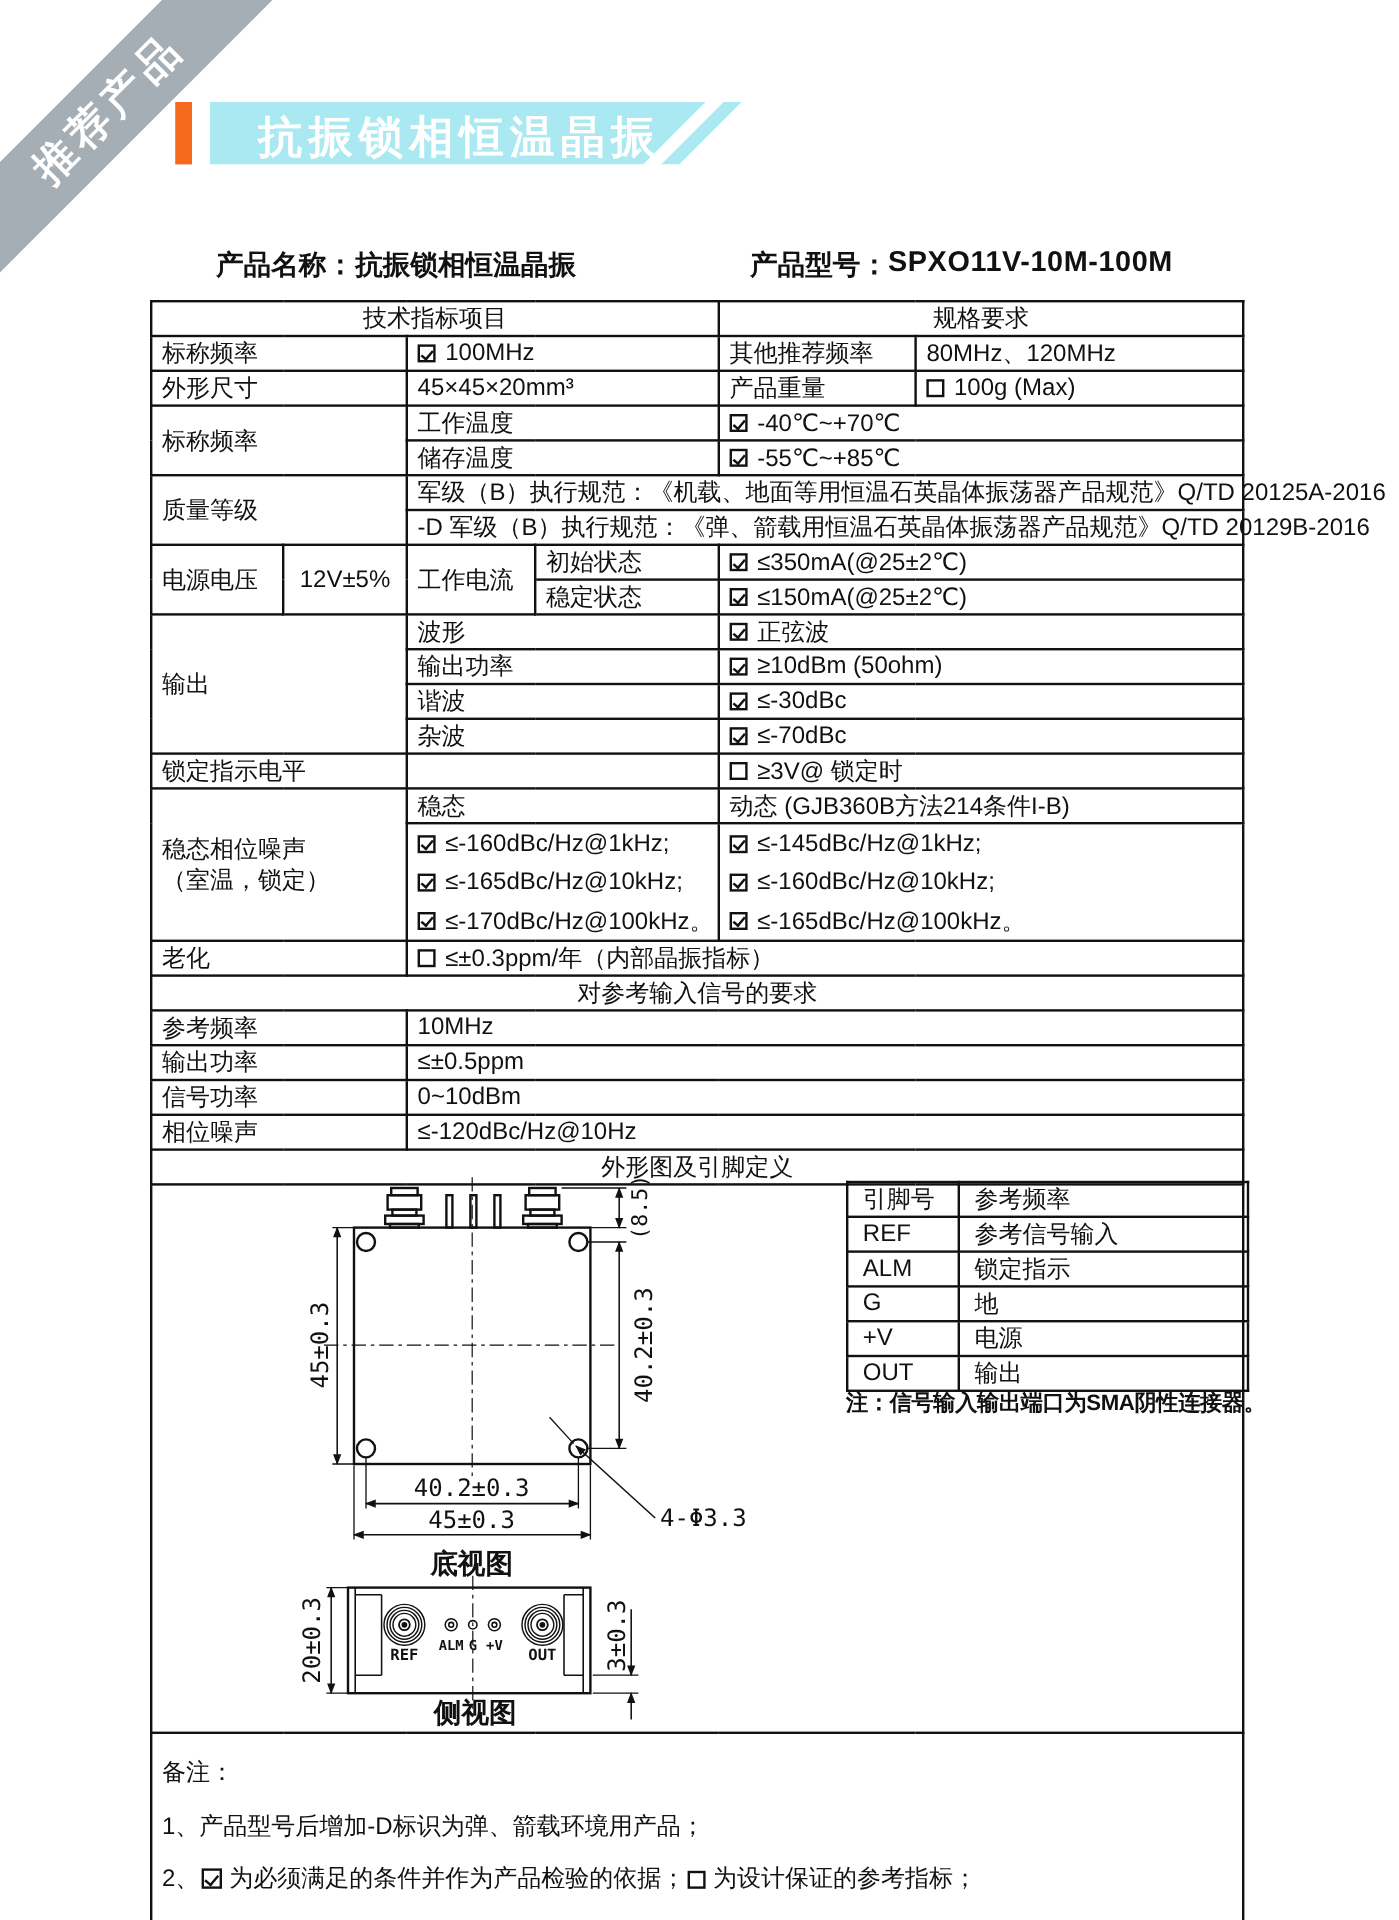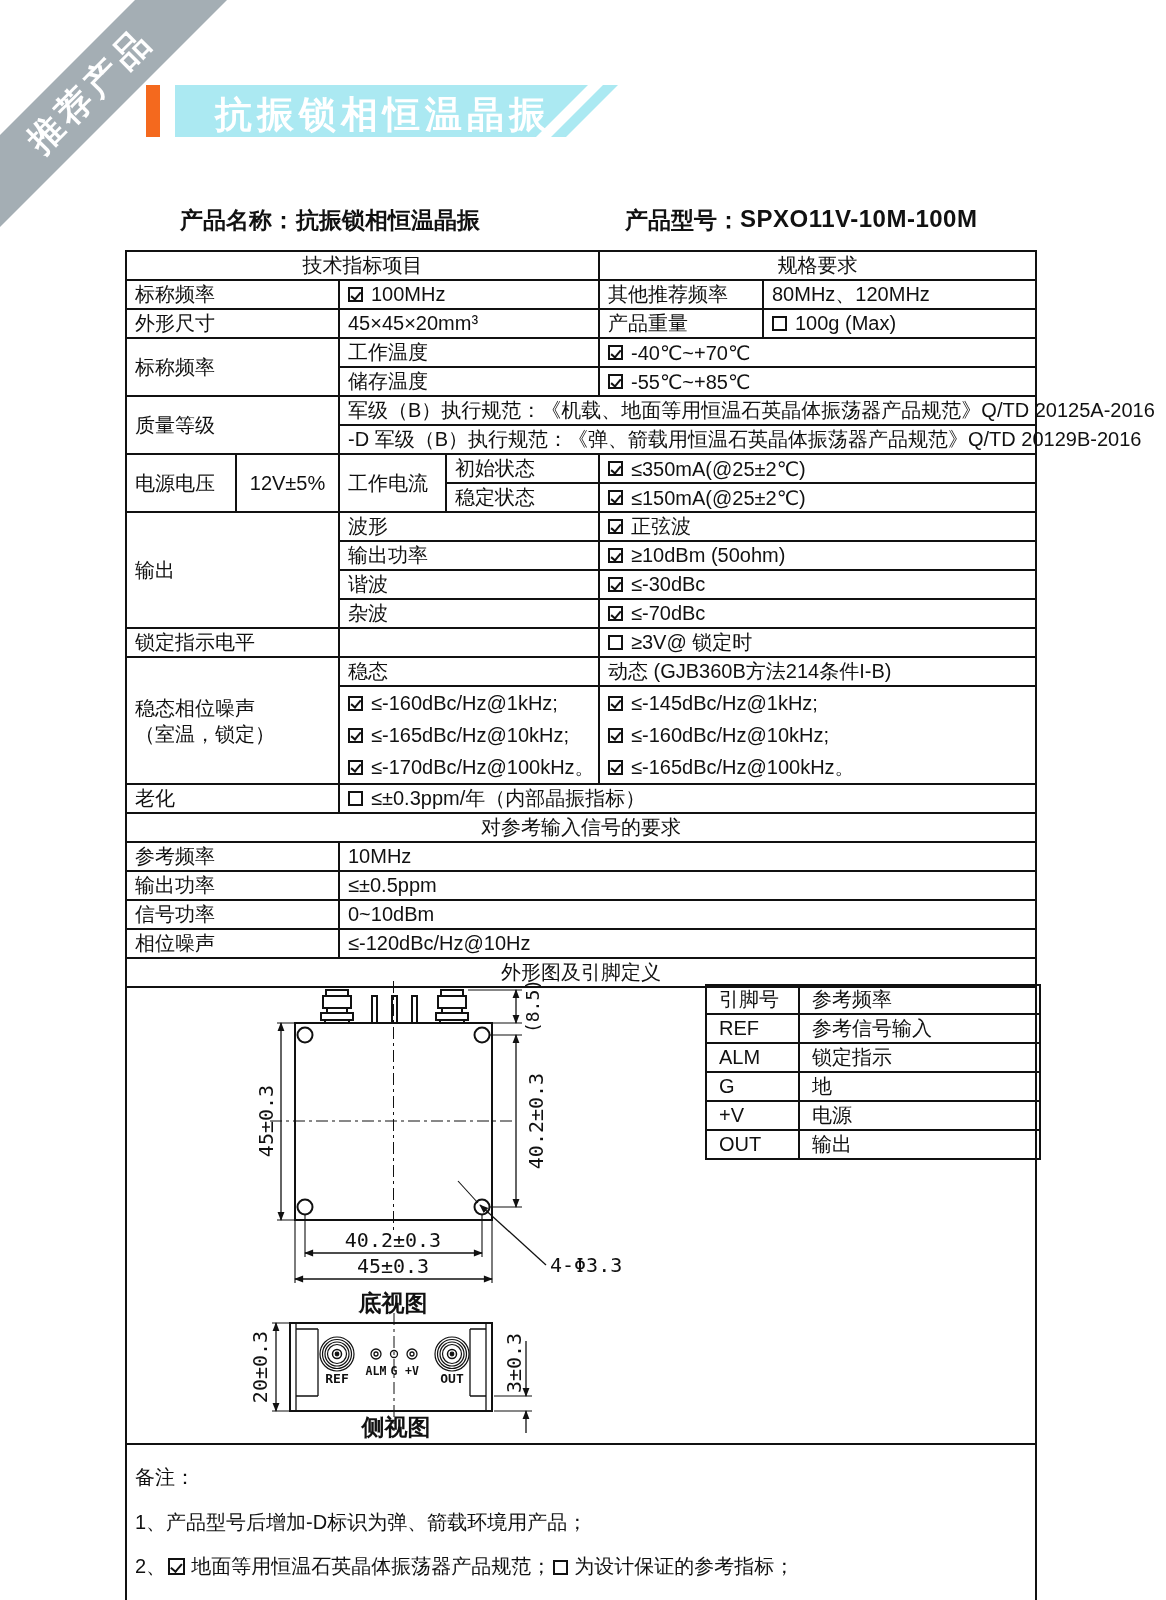--- a/index.html
+++ b/index.html
@@ -481,27 +481,28 @@
             <td>+V</td>
             <td>电源</td>
           </tr>
           <tr>
             <td>OUT</td>
             <td>输出</td>
           </tr>
         </tbody>
             </table>
 
+        <div class="sma-note">注：信号输入输出端口为SMA阴性连接器。</div>
       </td>
     </tr>
 
     <tr style="height:97px">
       <td colspan="6" class="notes-cell">
         <div>备注：</div>
         <div>1、产品型号后增加-D标识为弹、箭载环境用产品；</div>
-        <div><span>2、</span><span class="cb inline big checked"></span><span>地面等用恒温石英晶体振荡器产品规范；</span><span class="cb inline"></span><span>为设计保证的参考指标；</span></div>
+        <div><span>2、</span><span class="cb inline big checked"></span><span>为必须满足的条件并作为产品检验的依据；</span><span class="cb inline"></span><span>为设计保证的参考指标；</span></div>
         <div>3、1ppm=1E-6; 1ppb=1E-9。</div>
       </td>
     </tr>
   </tbody>
     </table>
 
 </div>
 
 </body></html>

